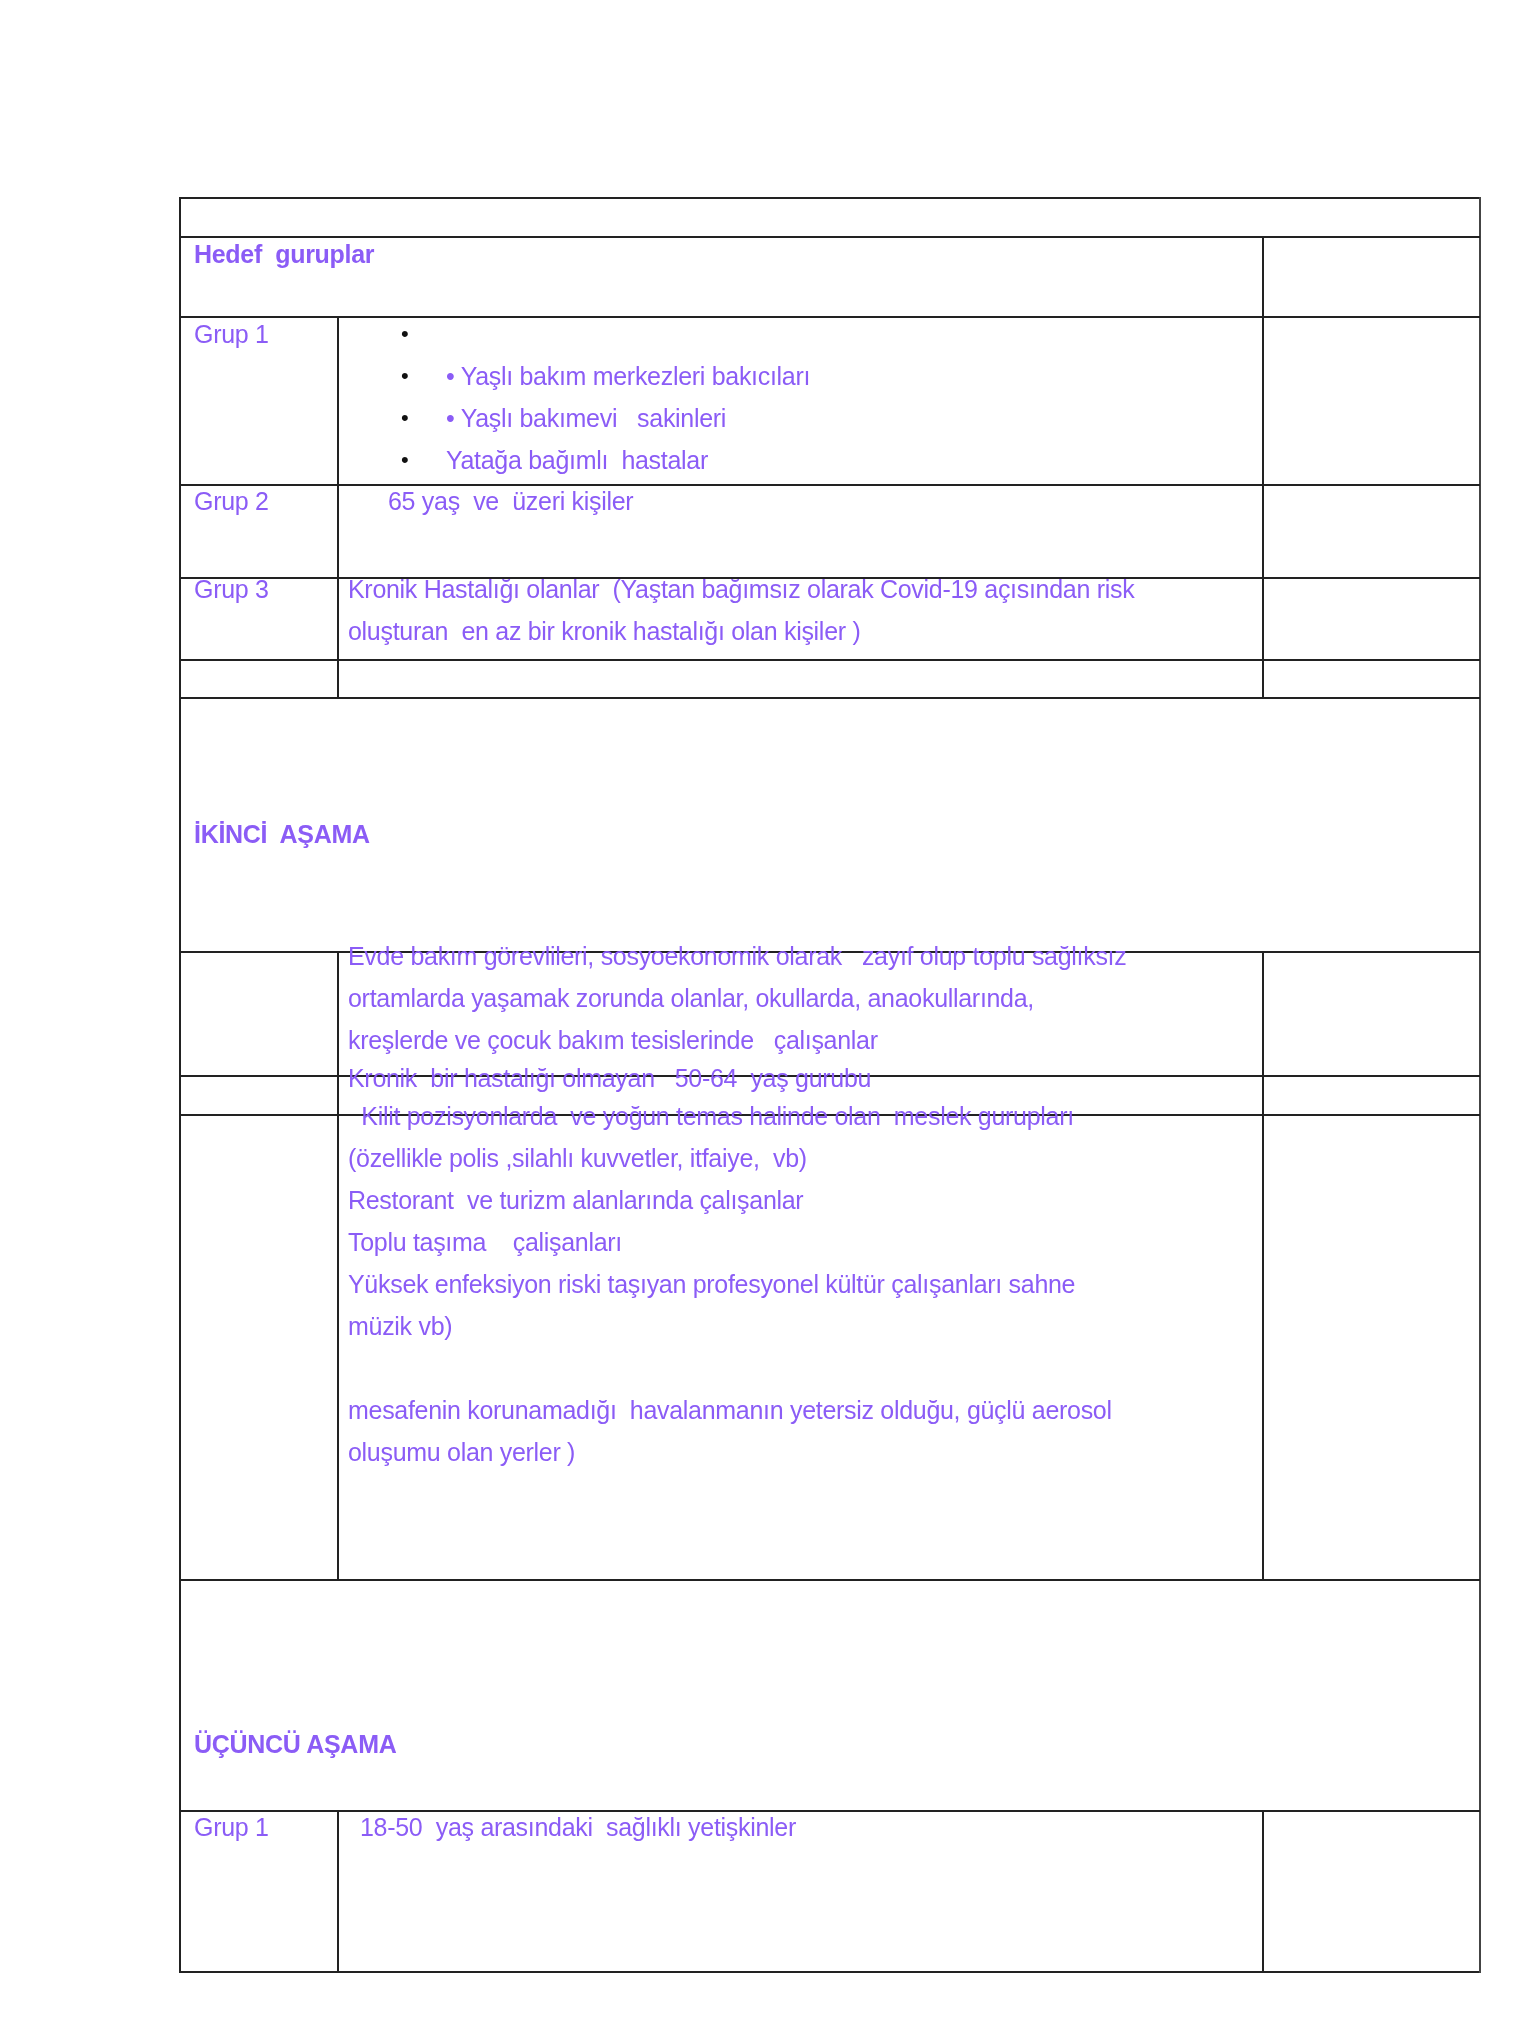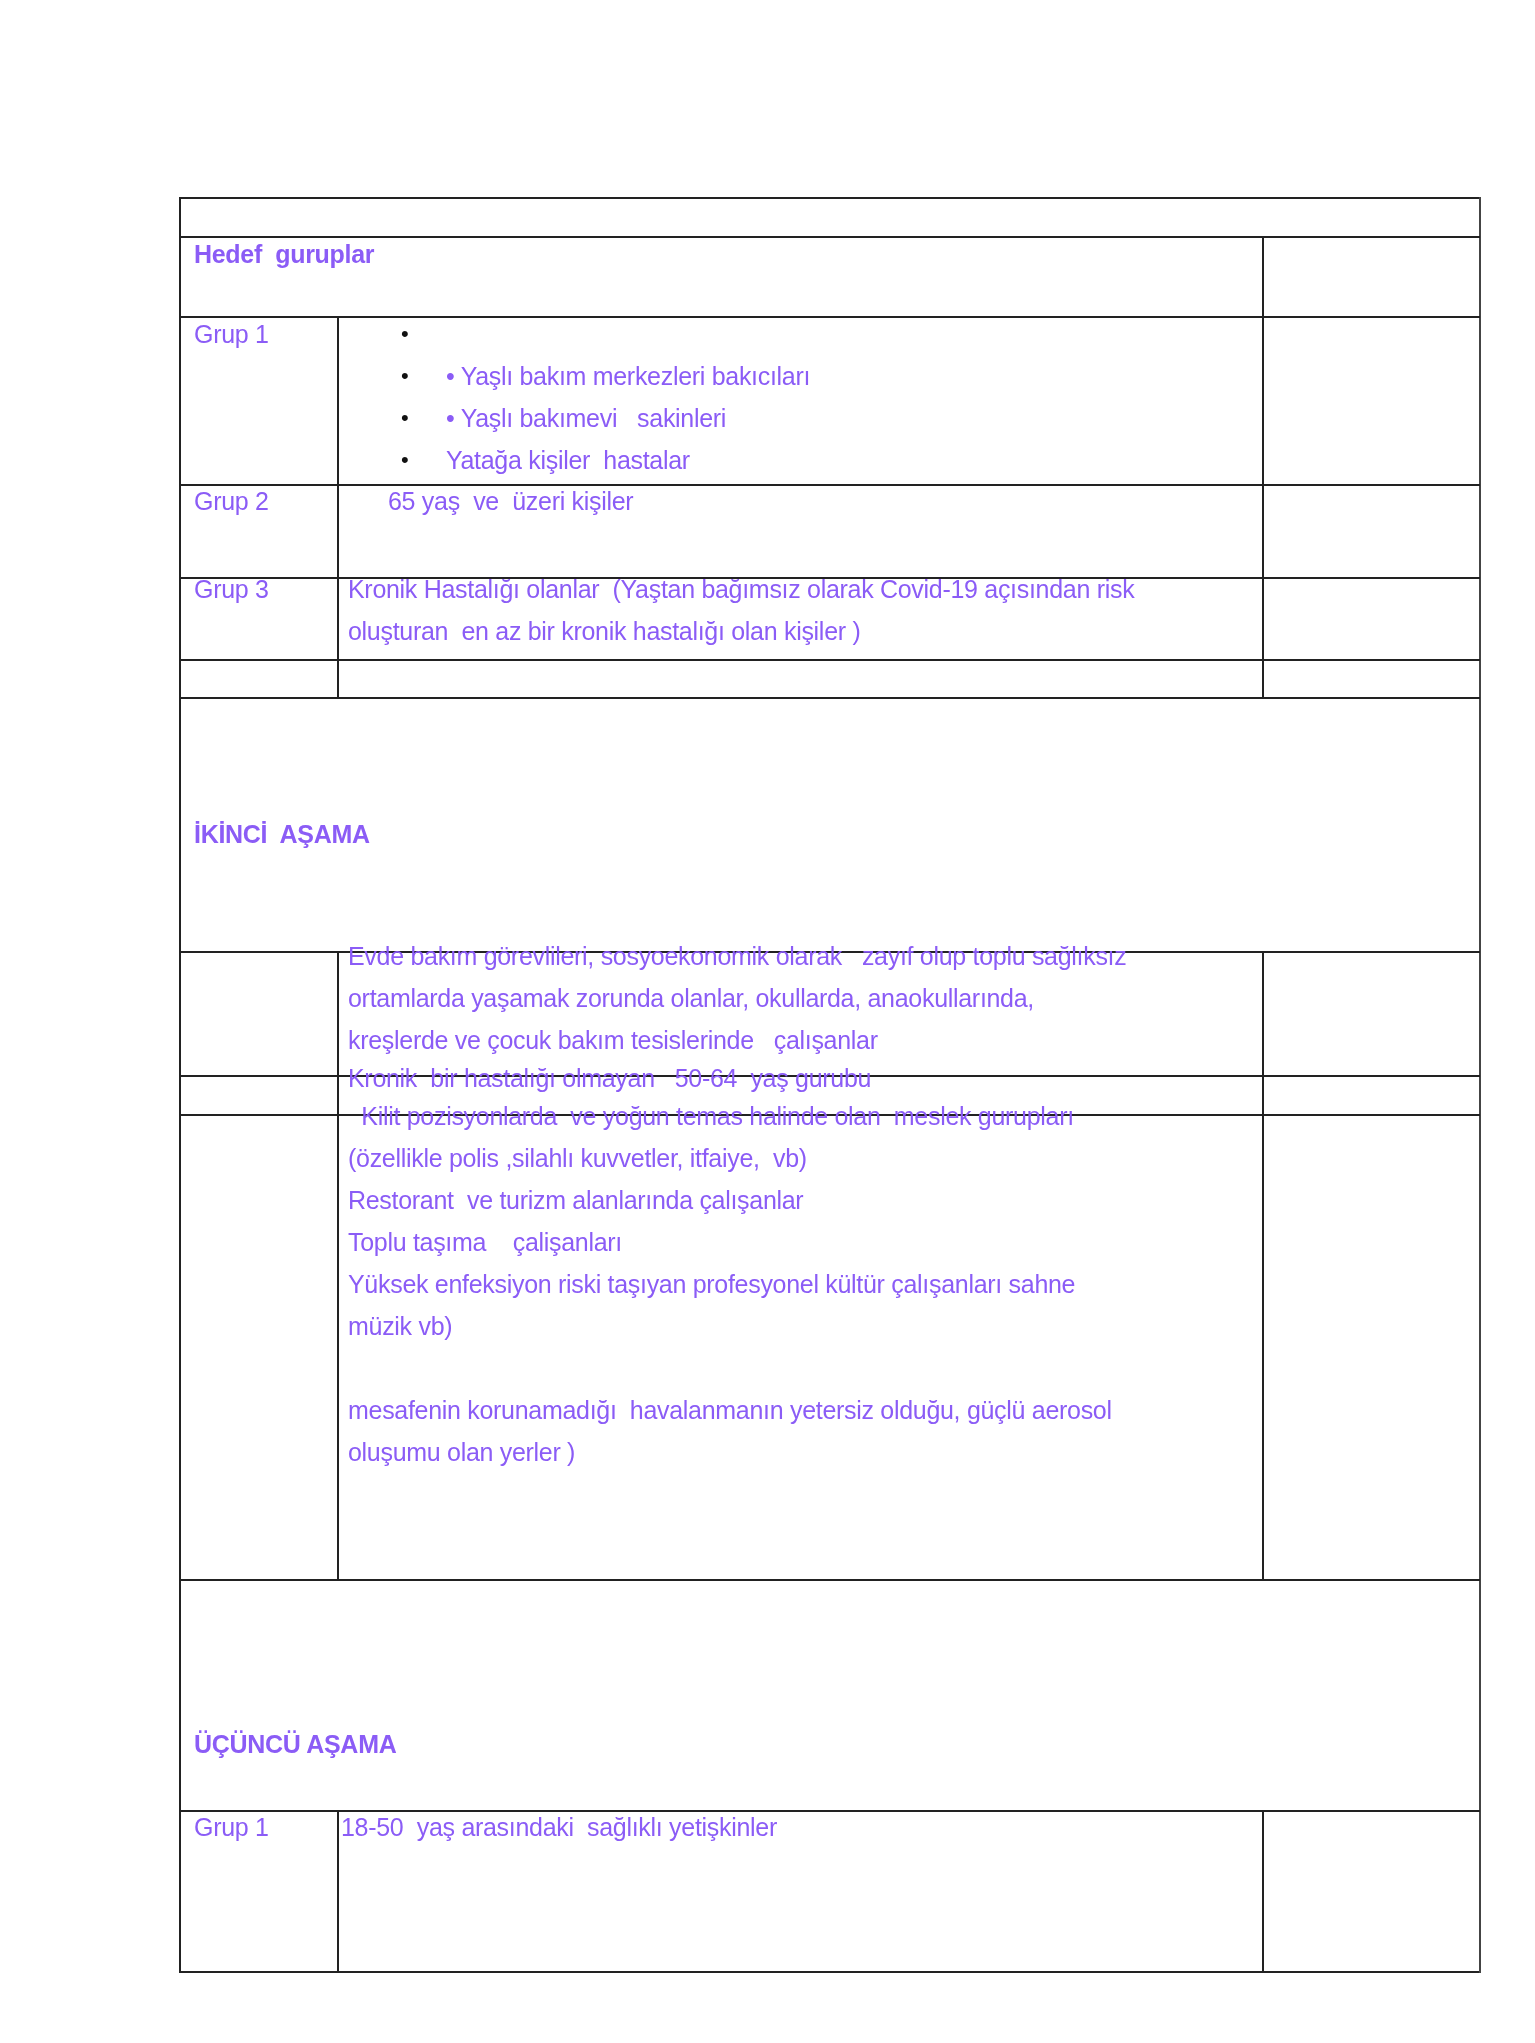--- a/index.html
+++ b/index.html
@@ -48,21 +48,21 @@
 
   <div class="txt bold" style="left:194px;top:233px;">Hedef  guruplar</div>
 
   <div class="txt" style="left:194px;top:313px;">Grup 1</div>
   <div class="bullet" style="left:401px;top:313px;">•</div>
   <div class="bullet" style="left:401px;top:355px;">•</div>
   <div class="bullet" style="left:401px;top:397px;">•</div>
   <div class="bullet" style="left:401px;top:439px;">•</div>
   <div class="txt" style="left:446px;top:355px;">• Yaşlı bakım merkezleri bakıcıları</div>
   <div class="txt" style="left:446px;top:397px;">• Yaşlı bakımevi   sakinleri</div>
-  <div class="txt" style="left:446px;top:439px;">Yatağa kişiler  hastalar</div>
+  <div class="txt" style="left:446px;top:439px;">Yatağa bağımlı  hastalar</div>
 
   <div class="txt" style="left:194px;top:480px;">Grup 2</div>
   <div class="txt" style="left:388px;top:480px;">65 yaş  ve  üzeri kişiler</div>
 
   <div class="txt" style="left:194px;top:568px;">Grup 3</div>
   <div class="txt" style="left:348px;top:568px;">Kronik Hastalığı olanlar  (Yaştan bağımsız olarak Covid-19 açısından risk</div>
   <div class="txt" style="left:348px;top:610px;">oluşturan  en az bir kronik hastalığı olan kişiler )</div>
 
   <div class="txt bold" style="left:194px;top:813px;">İKİNCİ  AŞAMA</div>
 
@@ -77,14 +77,14 @@
   <div class="txt" style="left:348px;top:1179px;">Restorant  ve turizm alanlarında çalışanlar</div>
   <div class="txt" style="left:348px;top:1221px;">Toplu taşıma    çalişanları</div>
   <div class="txt" style="left:348px;top:1263px;">Yüksek enfeksiyon riski taşıyan profesyonel kültür çalışanları sahne</div>
   <div class="txt" style="left:348px;top:1305px;">müzik vb)</div>
   <div class="txt" style="left:348px;top:1389px;">mesafenin korunamadığı  havalanmanın yetersiz olduğu, güçlü aerosol</div>
   <div class="txt" style="left:348px;top:1431px;">oluşumu olan yerler )</div>
 
   <div class="txt bold" style="left:194px;top:1723px;">ÜÇÜNCÜ AŞAMA</div>
 
   <div class="txt" style="left:194px;top:1806px;">Grup 1</div>
-  <div class="txt" style="left:341px;top:1806px;text-align:center;">18-50  yaş arasındaki  sağlıklı yetişkinler</div>
+  <div class="txt" style="left:360px;top:1806px;text-align:center;">18-50  yaş arasındaki  sağlıklı yetişkinler</div>
 </div>
 
 </body></html>

